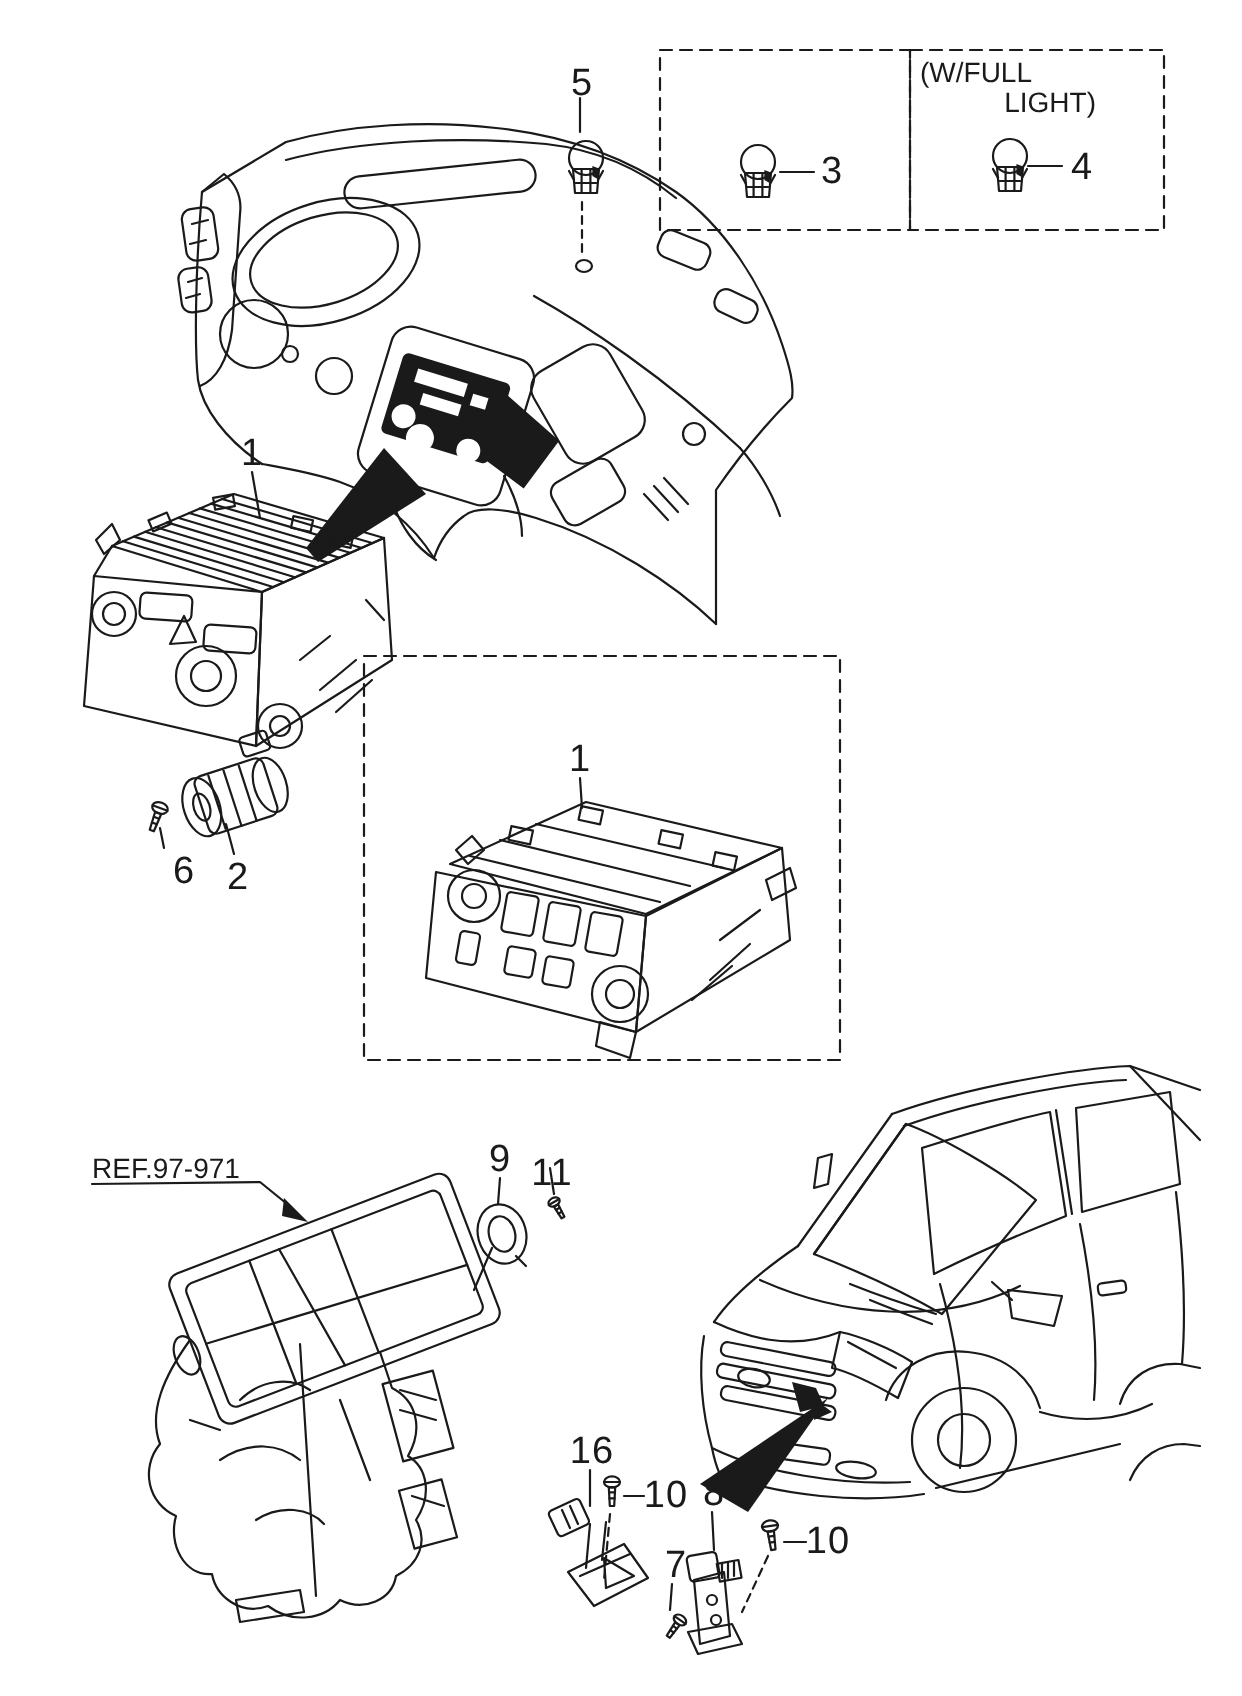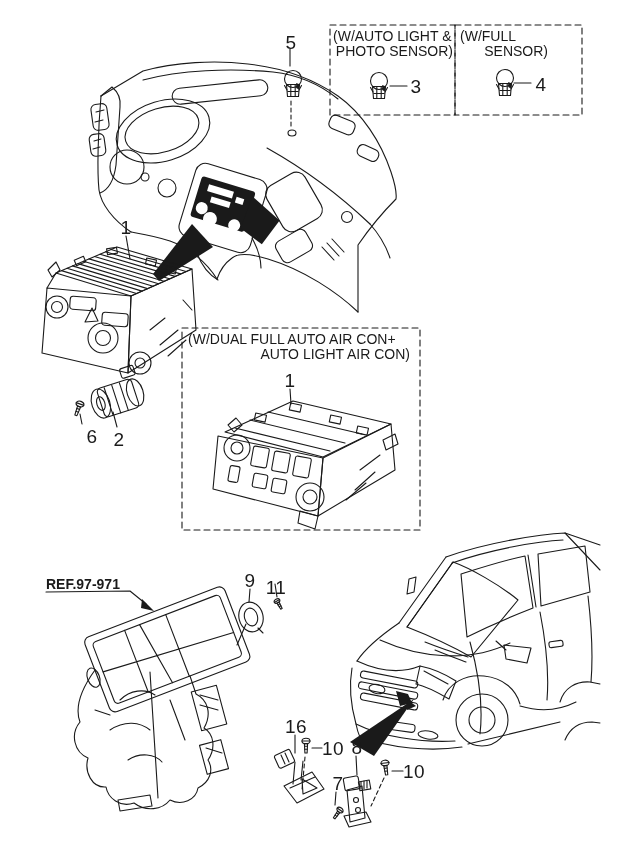--- a/index.html
+++ b/index.html
@@ -12,21 +12,21 @@
   svg.art { position:absolute; left:0; top:0; }
   svg.art * { vector-effect:non-scaling-stroke; }
   .callout {
     position:absolute; transform:translate(-50%,-50%);
     font-size:19px; line-height:1; letter-spacing:0.5px; white-space:nowrap;
   }
   .boxtitle { position:absolute; font-size:14px; line-height:14.5px; }
   .boxtitle .l1 { display:block; text-align:left; white-space:nowrap; }
   .boxtitle .l2 { display:block; text-align:right; white-space:nowrap; }
   .reflabel {
-    position:absolute; font-size:14px; font-weight:bold; white-space:nowrap;
+    position:absolute; font-size:14px; font-weight:normal; white-space:nowrap;
   }
 </style>
 </head>
 <body>
 
 <div class="stage">
 
 <svg class="art" width="621" height="848" viewBox="0 0 621 848" fill="none" stroke="#1a1a1a" stroke-width="1.1" stroke-linecap="round" stroke-linejoin="round">
 
   <defs>
@@ -297,30 +297,22 @@
 <span class="callout" style="left:119px;top:439px">2</span>
 <span class="callout" style="left:290px;top:380px">1</span>
 <span class="callout" style="left:250px;top:580px">9</span>
 <span class="callout" style="left:276px;top:587px">11</span>
 <span class="callout" style="left:296px;top:726px">16</span>
 <span class="callout" style="left:333px;top:748px">10</span>
 <span class="callout" style="left:357px;top:747px">8</span>
 <span class="callout" style="left:414px;top:771px">10</span>
 <span class="callout" style="left:338px;top:783px">7</span>
 
-<div class="boxtitle" style="left:333px;top:29px;width:120px">
-  <span class="l1">(W/AUTO LIGHT &amp;</span>
-  <span class="l2">PHOTO SENSOR)</span>
-</div>
 
 <div class="boxtitle" style="left:460px;top:29px;width:88px">
   <span class="l1">(W/FULL</span>
-  <span class="l2">SENSOR)</span>
+  <span class="l2">LIGHT)</span>
 </div>
 
-<div class="boxtitle" style="left:188px;top:332px;width:222px">
-  <span class="l1">(W/DUAL FULL AUTO AIR CON+</span>
-  <span class="l2">AUTO LIGHT AIR CON)</span>
+
+<span class="reflabel" style="left:46px;top:576px">REF.97-971</span>
+
 </div>
 
-<span class="reflabel" style="left:46px;top:576px">REF.97-971</span>
-
-</div>
-
 </body></html>

